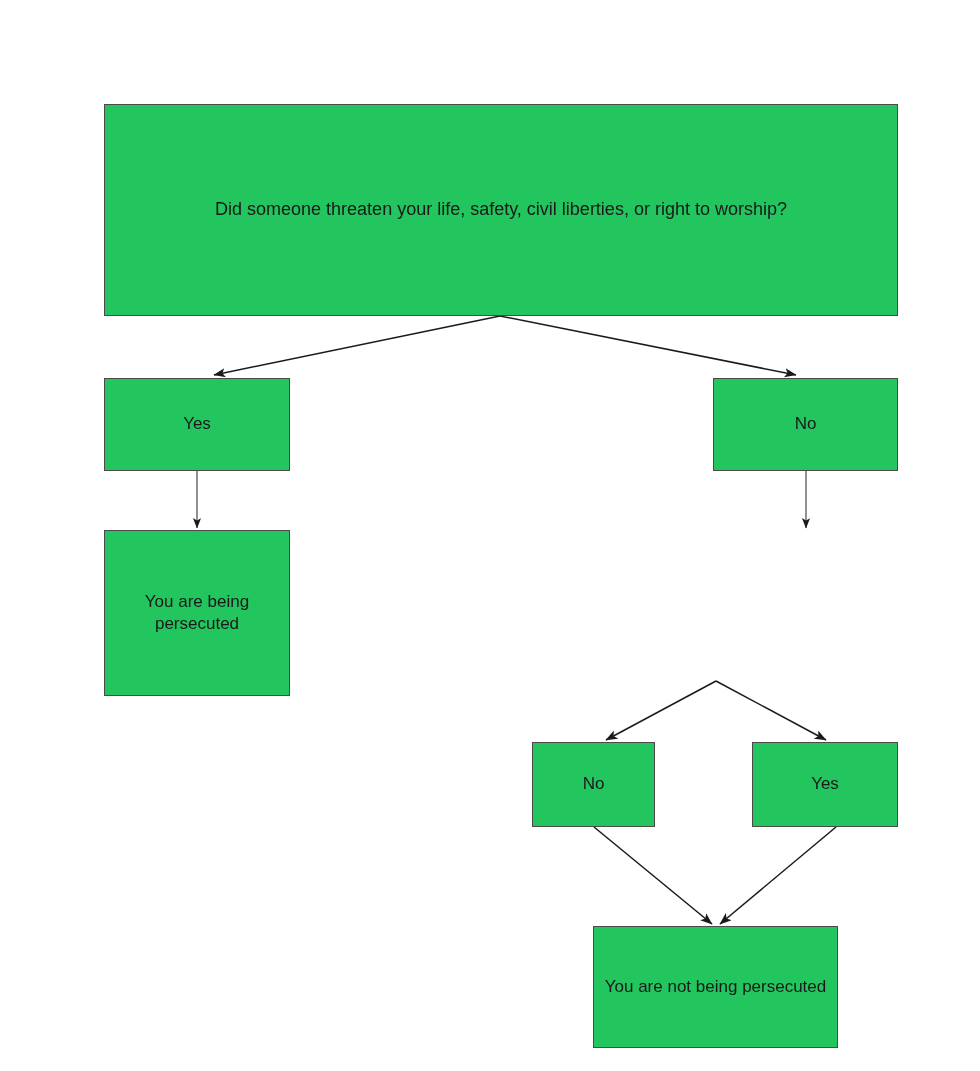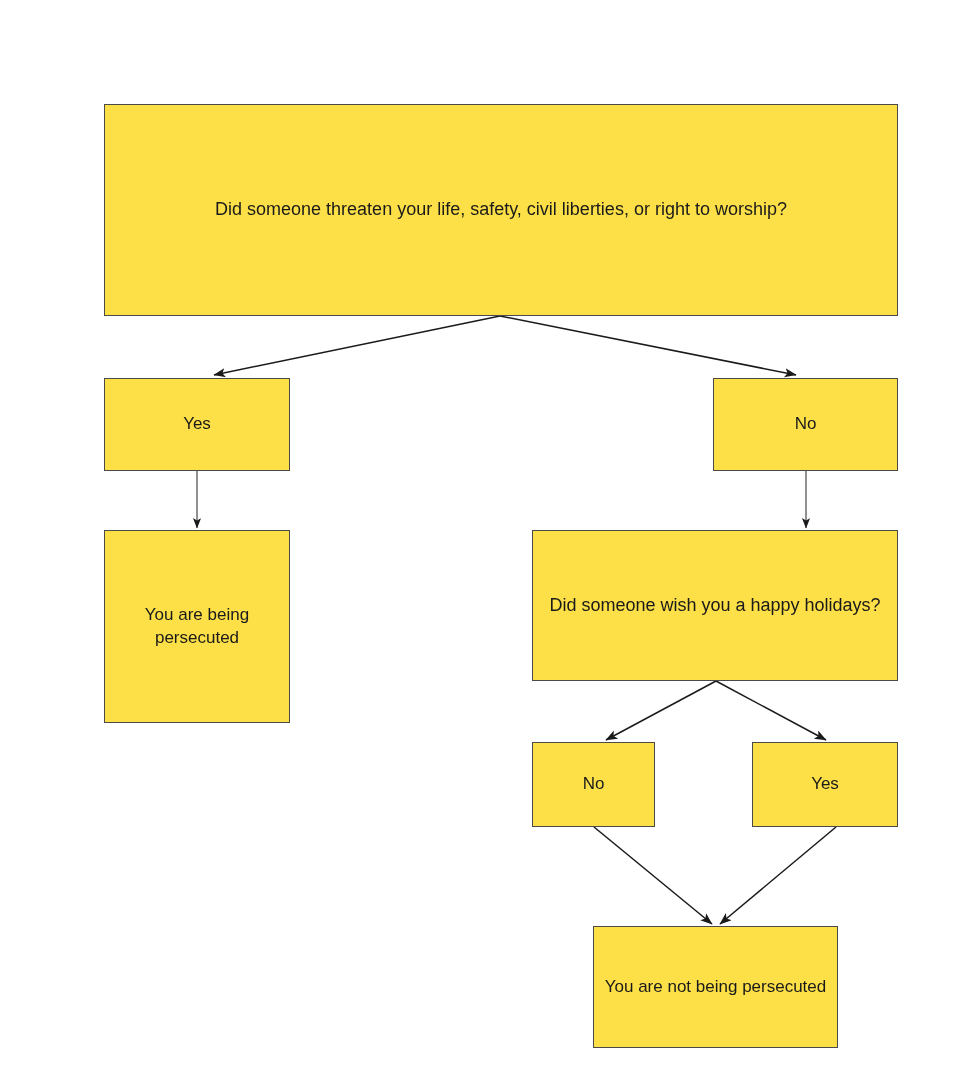--- a/index.html
+++ b/index.html
@@ -26,21 +26,21 @@
     text-align: center;
     font-size: 21px;
     font-weight: bold;
     letter-spacing: 0.2px;
     color: #111111;
   }
   .node {
     position: absolute;
     box-sizing: border-box;
     border: 1.6px solid #4a4a4a;
-    background: #fde047;
+    background: #22c55e;
     display: flex;
     align-items: center;
     justify-content: center;
     text-align: center;
     color: #1a1a1a;
     line-height: 1.32;
   }
   .node .label {
     display: block;
     padding: 0 10px;
@@ -66,21 +66,21 @@
     top: 378px;
     width: 185px;
     height: 93px;
     font-size: 17px;
   }
   
   #node-persecuted {
     left: 104px;
     top: 530px;
     width: 186px;
-    height: 193px;
+    height: 166px;
     font-size: 17px;
   }
   
   #node-holidays {
     left: 532px;
     top: 530px;
     width: 366px;
     height: 151px;
     font-size: 18px;
   }
@@ -156,23 +156,20 @@
   </div>
 
   <div class="node" id="node-no-1">
     <span class="label">No</span>
   </div>
 
   <div class="node" id="node-persecuted">
     <span class="label">You are being persecuted</span>
   </div>
 
-  <div class="node" id="node-holidays">
-    <span class="label">Did someone wish you a happy holidays?</span>
-  </div>
 
   <div class="node" id="node-no-2">
     <span class="label">No</span>
   </div>
 
   <div class="node" id="node-yes-2">
     <span class="label">Yes</span>
   </div>
 
   <div class="node" id="node-not-persecuted">

